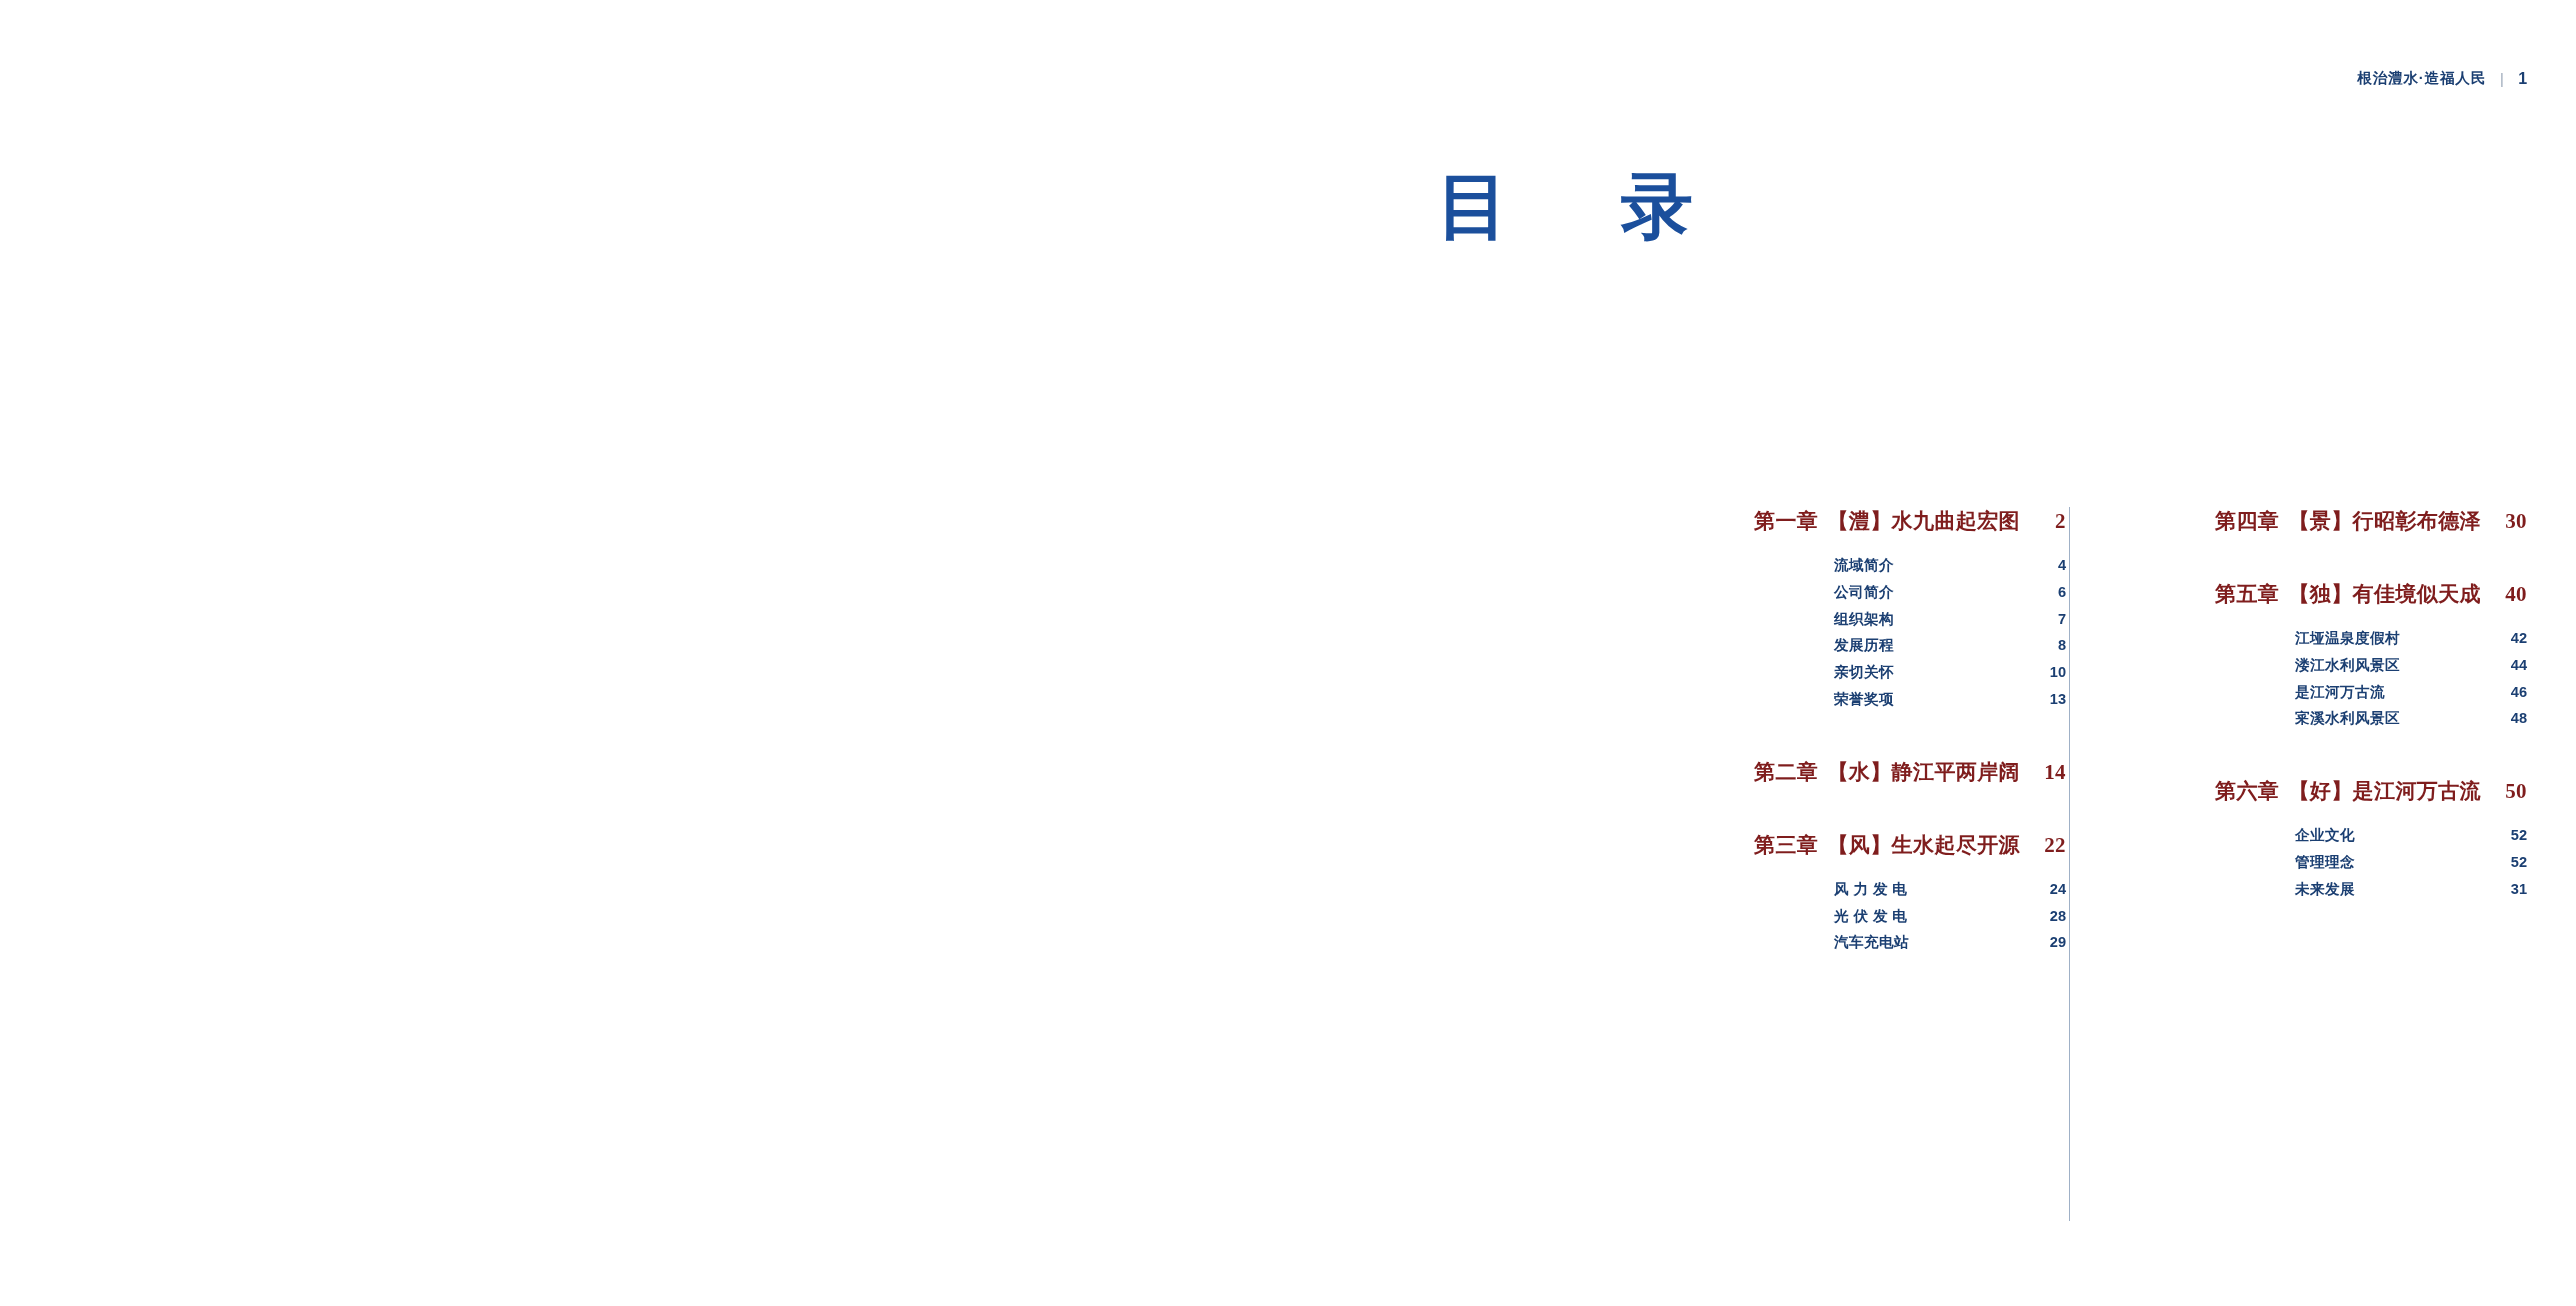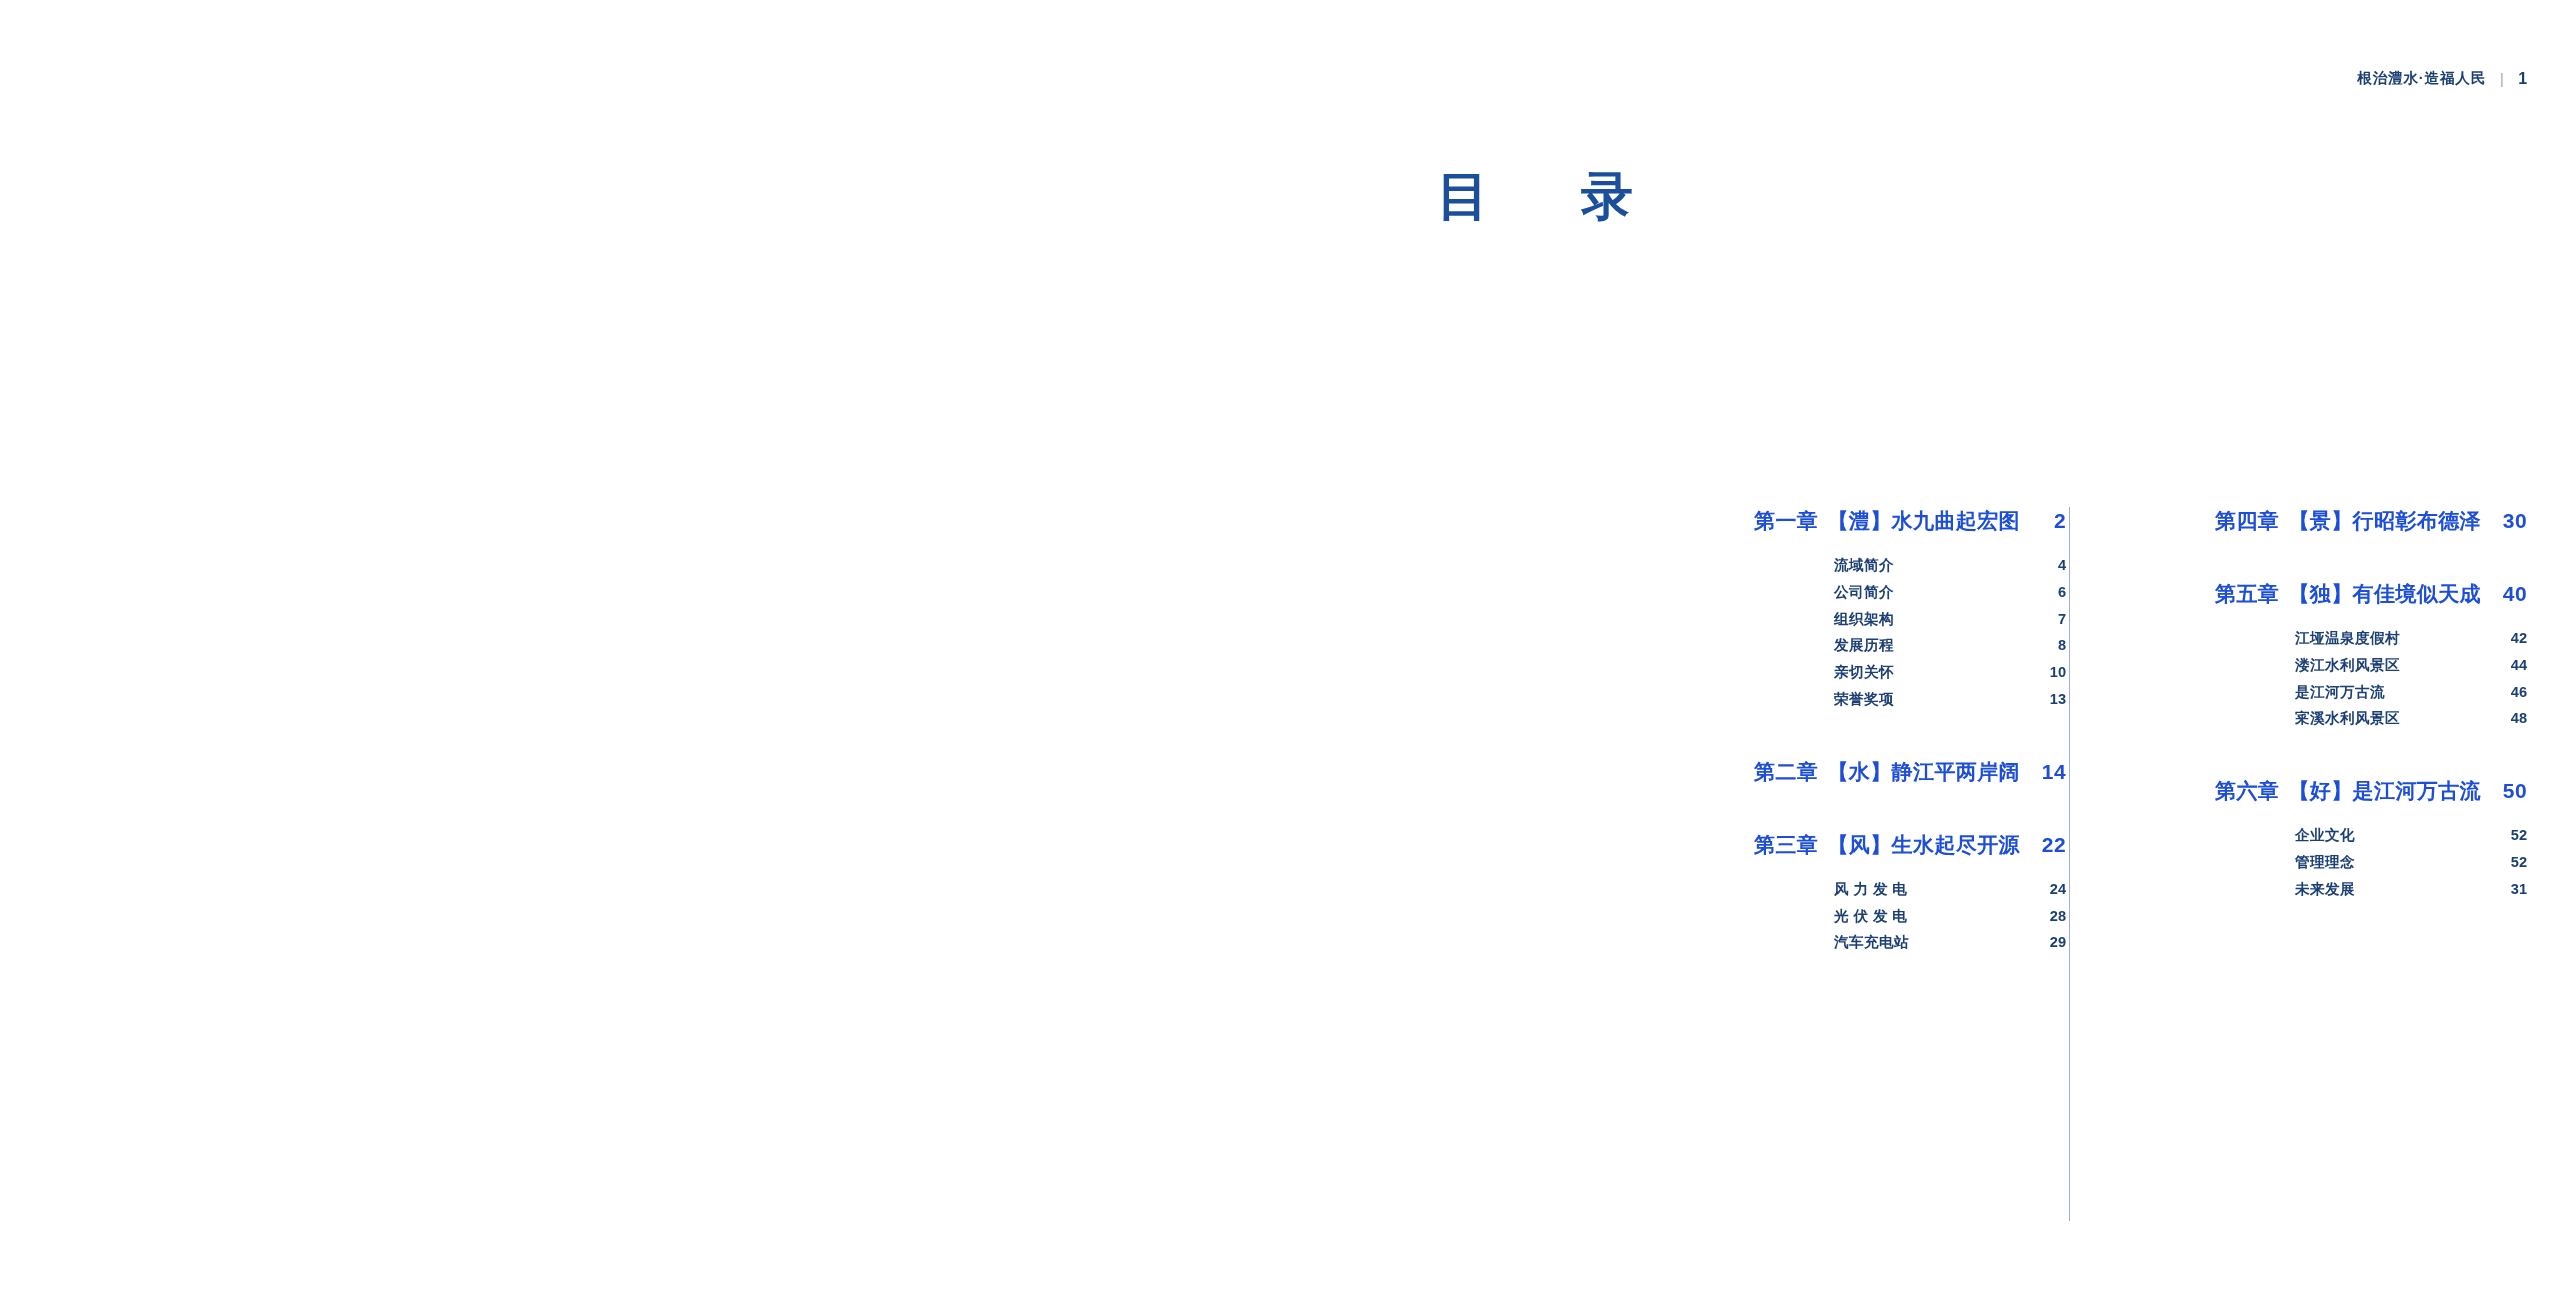--- a/index.html
+++ b/index.html
@@ -44,21 +44,21 @@
     font-size: 16px;
     font-weight: 700;
     color: #1b3f72;
   }
 
   
   .doc-title {
     position: absolute;
     top: 170px;
     left: 1437px;
-    font-size: 52px;
+    font-size: 72px;
     font-weight: 700;
     color: #1b4f9c;
     letter-spacing: 20px;
     line-height: 1;
     white-space: nowrap;
   }
 
   
   .toc {
     position: absolute;
@@ -89,23 +89,24 @@
     margin-bottom: 21.5px;
   }
   .chapter:last-child { margin-bottom: 0; }
 
   .chapter-head {
     display: flex;
     align-items: baseline;
     justify-content: flex-end;
     font-size: 21px;
     font-weight: 700;
-    color: #1d4ed8;
+    color: #7f1d1d;
     letter-spacing: 0.4px;
     white-space: nowrap;
+    font-family: Liberation Serif, serif;
   }
   .chapter-head .ch-no { margin-right: 9.2px; }
   .chapter-head .ch-name { }
   .chapter-head .ch-page {
     margin-left: 14px;
     min-width: 32px;
     text-align: right;
     font-weight: 700;
   }
 

